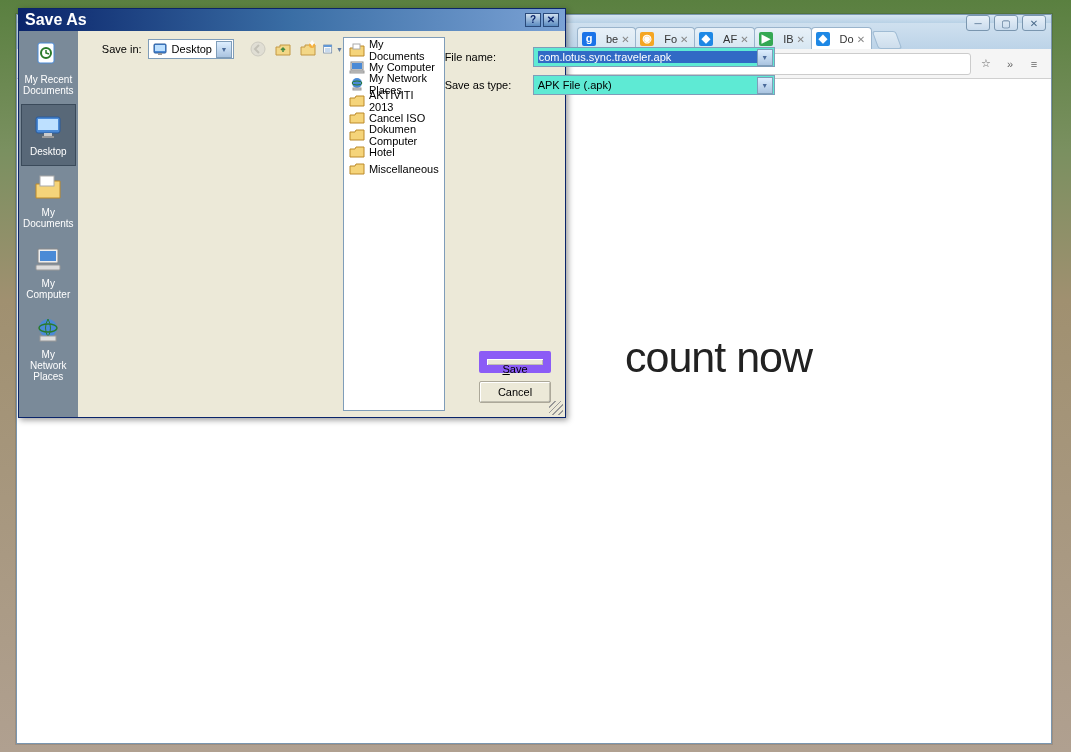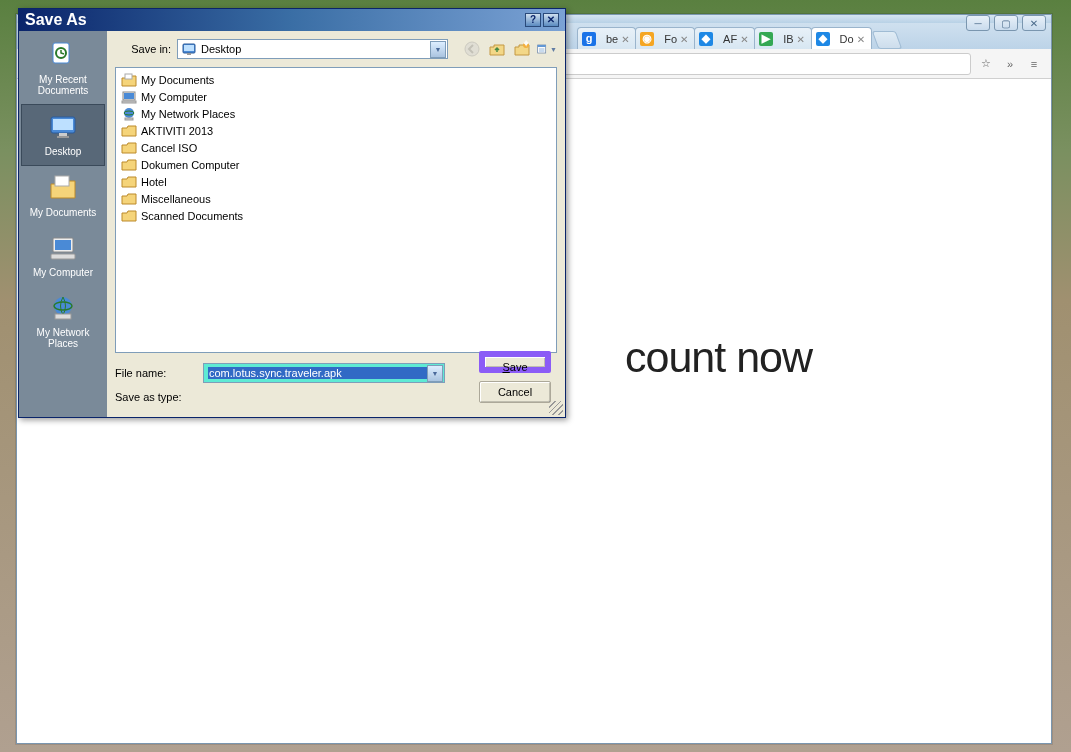--- a/index.html
+++ b/index.html
@@ -28,21 +28,21 @@
 .dlg-titlebar { height: 22px; background: linear-gradient(to right, #0a246a, #3a6ea5, #7ba2d5); color: #fff; font-weight: bold; padding: 3px 6px; display: flex; align-items: center; justify-content: space-between; }
 .dlg-title { font-size: 16px; }
 .dlg-tbtns { display: flex; gap: 2px; }
 .dlg-tbtn { width: 16px; height: 14px; background: linear-gradient(#d0e0f0,#5a8ac0); border: 1px solid #2a4a7a; color: #0a246a; font-size: 10px; text-align: center; line-height: 12px; cursor: pointer; }
 .dlg-body { display: flex; height: calc(100% - 22px); }
 .places-bar { width: 88px; background: #7a8a99; display: flex; flex-direction: column; padding: 2px; }
 .place { display: flex; flex-direction: column; align-items: center; padding: 6px 2px 8px; color: #fff; cursor: pointer; text-align: center; }
 .place.selected { background: #586878; border: 1px solid #3a4a5a; }
 .place-icon { width: 32px; height: 32px; margin-bottom: 3px; display: inline-flex; align-items: center; justify-content: center; }
 .place-label { font-size: 10px; line-height: 11px; }
-.dlg-main { flex: 1; display: flex; flex-direction: column; padding: 6px 8px; }
+.dlg-main { flex: 1; display: flex; flex-direction: row; padding: 6px 8px; }
 .savein-row { display: flex; align-items: center; gap: 6px; height: 24px; margin-bottom: 6px; }
 .savein-label { width: 56px; text-align: right; }
 .savein-combo { flex: 1; height: 20px; background: #fff; border: 1px solid #7f9db9; display: flex; align-items: center; padding: 0 1px 0 3px; gap: 4px; }
 .combo-icon { width: 16px; height: 16px; }
 .combo-text { flex: 1; }
 .combo-arrow { width: 16px; height: 17px; background: linear-gradient(#ddeeff,#aac4e0); border: 1px solid #7f9db9; text-align: center; line-height: 15px; color: #4a6a9a; cursor: pointer; font-size: 7px;}
 .nav-icons { display: flex; gap: 5px; margin-left: 8px; align-items: center; }
 .nav-icon { width: 20px; height: 20px; display: inline-flex; align-items: center; justify-content: center; cursor: pointer; opacity: .85; }
 .nav-icon.disabled { opacity: .4; cursor: default; }
 .view-icon { display: inline-flex; align-items: center; }
@@ -50,21 +50,21 @@
 .file-item { display: flex; align-items: center; gap: 4px; height: 17px; padding: 0px 2px; cursor: default; }
 .fi-icon { width: 16px; height: 16px; flex-shrink: 0; }
 .bottom-fields { margin-top: 10px; }
 .field-row { display: flex; align-items: center; gap: 8px; margin-bottom: 8px; }
 .field-label { width: 80px; text-align: left; }
 .field-combo { width: 242px; height: 20px; background: #5eead4; border: 1px solid #7f9db9; display: flex; align-items: center; padding: 0 1px 0 4px; }
 .field-combo .text { flex: 1; overflow: hidden; }
 .field-combo.sel .text { background: #316ac5; color: #fff; padding: 0 1px; }
 .dlg-buttons { position: absolute; right: 14px; bottom: 14px; display: flex; flex-direction: column; gap: 8px; }
 .dlg-btn { width: 72px; height: 22px; background: #ece9d8; border: 1px solid #aca899; border-radius: 2px; box-shadow: inset 1px 1px #fff, inset -1px -1px #c0beb0; cursor: pointer; text-align: center; line-height: 20px; }
-.dlg-btn.default { border: 6px solid #8b5cf6; }
+.dlg-btn.default { border: 8px solid #8b5cf6; }
 .resize-grip { position: absolute; right: 2px; bottom: 2px; width: 14px; height: 14px; background: repeating-linear-gradient(135deg, #999 0 1px, transparent 1px 4px); }
 svg { display: block; }
 </style>
 </head>
 <body>
 
 <div class="browser">
   <div class="browser-titlebar">
     <div class="browser-controls">
       <div class="win-btn">─</div>
@@ -306,39 +306,35 @@
             <span>Hotel</span>
           </div>
           <div class="file-item">
             <span class="fi-icon">
               <svg width="16" height="16" viewBox="0 0 16 16">
                 <path d="M1 5 L6 5 L7 3 L15 3 L15 13 L1 13 Z" fill="#f5d47a" stroke="#bc8a2a"></path>
               </svg>
             </span>
             <span>Miscellaneous</span>
           </div>
-          <div class="file-item">
-            <span class="fi-icon">
-              <svg width="16" height="16" viewBox="0 0 16 16">
-                <path d="M1 5 L6 5 L7 3 L15 3 L15 13 L1 13 Z" fill="#f5d47a" stroke="#bc8a2a"></path>
-              </svg>
-            </span>
-            <span>Scanned Documents</span>
-          </div>
         </div>
       <div class="bottom-fields">
         <div class="field-row">
           <span class="field-label">File name:</span>
           <div class="field-combo sel">
             <span class="text">com.lotus.sync.traveler.apk</span>
             <span class="combo-arrow">▼</span>
           </div>
         </div>
         <div class="field-row">
           <span class="field-label">Save as type:</span>
+          <div class="field-combo">
+            <span class="text">APK File (.apk)</span>
+            <span class="combo-arrow">▼</span>
+          </div>
         </div>
       </div>
     </div>
   </div>
   <div class="dlg-buttons">
     <div class="dlg-btn default"><u>S</u>ave</div>
     <div class="dlg-btn">Cancel</div>
   </div>
   <div class="resize-grip"></div>
 </div>

